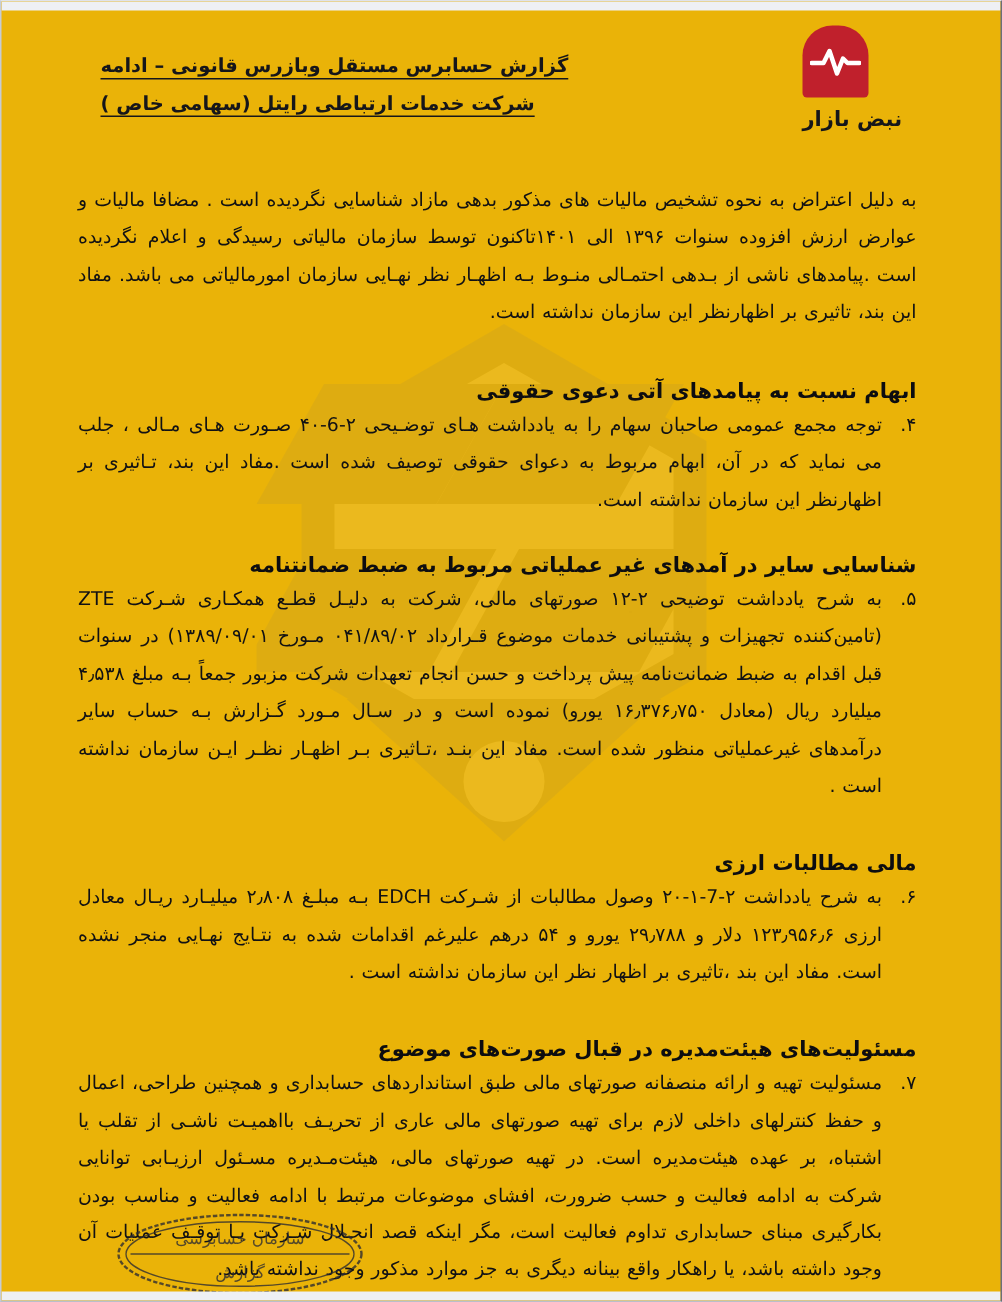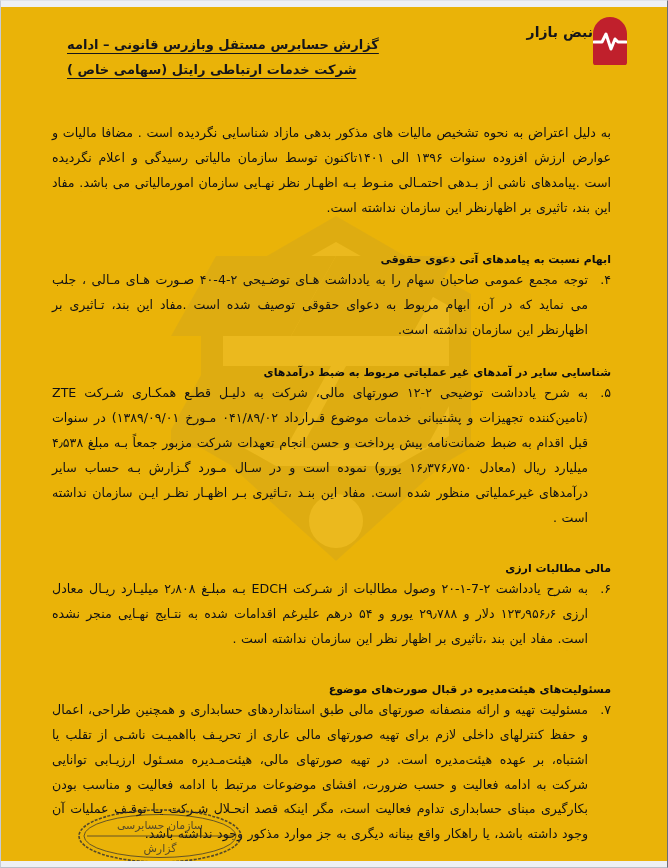--- a/index.html
+++ b/index.html
@@ -98,22 +98,22 @@
     text-decoration: underline;
     text-underline-offset: 4px;
     letter-spacing: 0px;
     line-height: 1.9;
     white-space: nowrap;
   }
 
   
   .logo-block {
     display: flex;
-    flex-direction: row;
-    align-items: flex-start;
+    flex-direction: column;
+    align-items: flex-end;
     width: 92px;
     margin-left: 12px;
   }
   .logo-mark {
     width: 44px;
     height: 48px;
     background: #c0202c;
     border-radius: 20px 20px 3px 3px;
     display: flex;
     align-items: center;
@@ -144,21 +144,21 @@
     font-size: 12.6px;
     line-height: 1.98;
     color: #111114;
     margin: 0 0 3px 0;
     text-align: justify;
     text-align-last: right;
     word-spacing: 0.5px;
   }
 
   .section-title {
-    font-size: 11px;
+    font-size: 14px;
     font-weight: bold;
     color: #0d0d10;
     margin: 14px 0 2px 0;
     text-align: center;
     direction: rtl;
   }
 
   .numbered {
     display: flex;
     flex-direction: row;
@@ -238,26 +238,26 @@
 
   <div class="content">
 
     <p class="para">به دلیل اعتراض به نحوه تشخیص مالیات های مذکور بدهی مازاد شناسایی نگردیده است . مضافا مالیات و عوارض ارزش افزوده سنوات ۱۳۹۶ الی ۱۴۰۱تاکنون توسط سازمان مالیاتی رسیدگی و اعلام نگردیده است .پیامدهای ناشی از بـدهی احتمـالی منـوط بـه اظهـار نظر نهـایی سازمان امورمالیاتی می باشد. مفاد این بند، تاثیری بر اظهارنظر این سازمان نداشته است.</p>
 
     <div class="gap-md"></div>
 
     <div class="section-title">ابهام نسبت به پیامدهای آتی دعوی حقوقی</div>
     <div class="numbered">
       <span class="num">۴.</span>
-      <p class="para">توجه مجمع عمومی صاحبان سهام را به یادداشت هـای توضـیحی ۲-4-۴۰ صـورت هـای مـالی ، جلب می نماید که در آن، ابهام مربوط به دعوای حقوقی توصیف شده است .مفاد این بند، تـاثیری بر اظهارنظر این سازمان نداشته است.</p>
+      <p class="para">توجه مجمع عمومی صاحبان سهام را به یادداشت هـای توضـیحی ۲-6-۴۰ صـورت هـای مـالی ، جلب می نماید که در آن، ابهام مربوط به دعوای حقوقی توصیف شده است .مفاد این بند، تـاثیری بر اظهارنظر این سازمان نداشته است.</p>
     </div>
 
     <div class="gap-sm"></div>
 
-    <div class="section-title">شناسایی سایر در آمدهای غیر عملیاتی مربوط به ضبط درآمدهای</div>
+    <div class="section-title">شناسایی سایر در آمدهای غیر عملیاتی مربوط به ضبط ضمانتنامه</div>
     <div class="numbered">
       <span class="num">۵.</span>
       <p class="para">به شرح یادداشت توضیحی ۲-۱۲ صورتهای مالی، شرکت به دلیـل قطـع همکـاری شـرکت ZTE (تامین‌کننده تجهیزات و پشتیبانی خدمات موضوع قـرارداد ۰۴۱/۸۹/۰۲ مـورخ ۱۳۸۹/۰۹/۰۱) در سنوات قبل اقدام به ضبط ضمانت‌نامه پیش پرداخت و حسن انجام تعهدات شرکت مزبور جمعاً بـه مبلغ ۴٫۵۳۸ میلیارد ریال (معادل ۱۶٫۳۷۶٫۷۵۰ یورو) نموده است و در سـال مـورد گـزارش بـه حساب سایر درآمدهای غیرعملیاتی منظور شده است. مفاد این بنـد ،تـاثیری بـر اظهـار نظـر ایـن سازمان نداشته است .</p>
     </div>
 
     <div class="gap-md"></div>
 
     <div class="section-title">مالی مطالبات ارزی</div>
     <div class="numbered">
       <span class="num">۶.</span>

